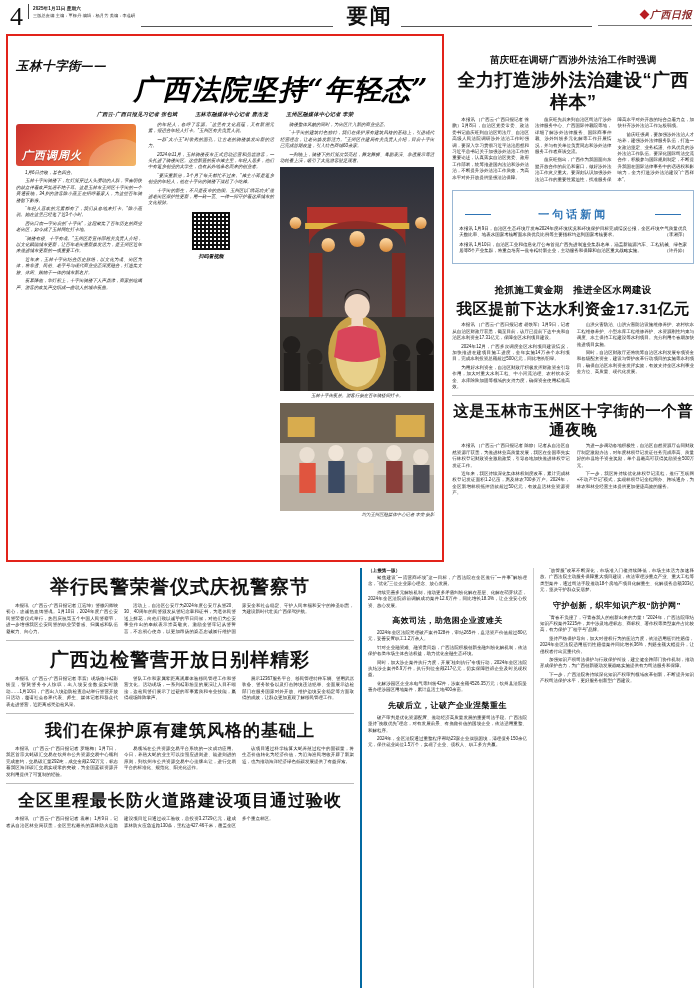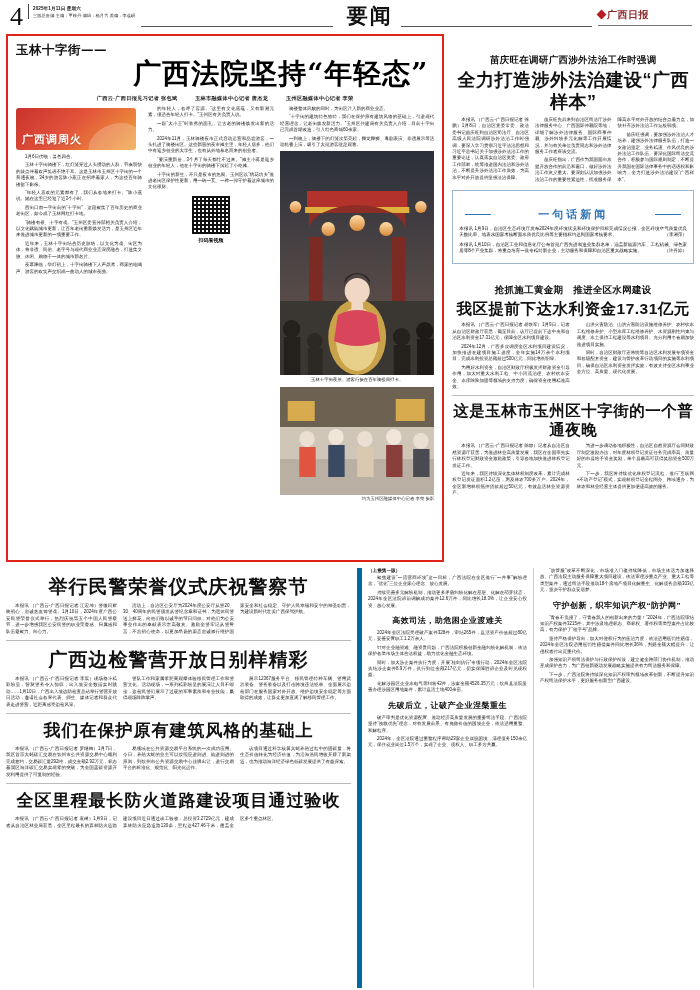--- a/index.html
+++ b/index.html
@@ -24,30 +24,30 @@
   .folio-meta { padding-left:4px; padding-top:1px; border-left:1px solid #444; padding-right:6px; }
   .folio-date { font-size:4.6px; font-weight:bold; line-height:7px; letter-spacing:0.1px; color:#111;
     font-family:"Liberation Sans",sans-serif; }
   .folio-credits { font-size:4.2px; line-height:7px; color:#333; letter-spacing:0.1px;
     font-family:"Liberation Sans",sans-serif; }
   .masthead-rule { flex:1; align-self:flex-end; height:0; border-bottom:1.5px solid #555; margin:0 6px 7px 0; }
   .section-name {
     font-family:"DejaVu Serif",serif; font-weight:bold; font-size:21px; line-height:24px;
     color:#111; letter-spacing:2px; padding:0 8px;
   }
-  .brand { min-width:96px; padding-right:2px; }
+  .brand { text-align:right; min-width:96px; padding-right:2px;font-style:italic; }
   .brand-logo { display:inline-flex; align-items:center; gap:2px; }
   .brand-diamond { width:7px; height:7px; background:#b81c22; transform:rotate(45deg); display:inline-block; }
   .brand-text { font-family:"DejaVu Serif",serif; font-size:10px; font-weight:bold; color:#8d2b2b; letter-spacing:0.5px; }
   .brand-rule { border-bottom:1.5px solid #777; margin-top:3px; width:100%; }
 
   
   .body-grid { display:flex; gap:0; height:528px; }
   .left-feature {
-    width:484px; border:2.5px solid #e2231a; padding:6px 8px 4px 8px; position:relative;
+    width:484px; border:2.5px solid #e2231a; padding:22px 8px 4px 8px; position:relative;font-style:italic;
   }
   .right-col { width:276px; padding-left:8px; }
 
   
   .kicker { font-family:"DejaVu Serif",serif; font-weight:bold; font-size:12.5px; color:#111; letter-spacing:0.5px; }
   .feature-title {
     font-family:"DejaVu Serif",serif; font-weight:bold; font-size:28px; line-height:34px;
     letter-spacing:1px; text-align:right; padding-right:6px; margin-top:-2px; color:#000;
   }
   .byline { font-size:5.2px; text-align:center; letter-spacing:0.3px; color:#222; margin:4px 0 4px 0;
@@ -108,21 +108,21 @@
     content:""; position:absolute; top:50%; width:26px; height:1px; background:#2e74b5; }
   .news-box-title:before { left:6px; } .news-box-title:after { right:6px; }
   .news-item { font-size:4.5px; line-height:6.4px; text-align:justify; margin-bottom:3px;
     font-family:"Liberation Sans",sans-serif; }
   .news-item .sig { float:right; }
 
   .hr-thin { border-top:1px solid #bbb; margin:5px 0; }
 
   
   .lower { display:flex; margin-top:6px; height:420px; }
-  .low-left { width:356px; padding-right:6px; border-right:5px solid #0369a1; }
+  .low-left { width:356px; padding-right:6px; border-right:2px solid #0369a1; }
   .low-mid { width:172px; padding:0 6px; border-right:1px solid #ccc; }
   .low-right { width:160px; padding-left:6px; }
 
   .l-title { text-align:center; font-family:"DejaVu Serif",serif; font-weight:bold;
     font-size:19px; line-height:24px; letter-spacing:1px; margin:6px 0 5px 0; }
   .l-title.s2 { font-size:17px; line-height:21px; }
   .m-sub { text-align:center; font-family:"Liberation Sans",sans-serif; font-weight:bold;
     font-size:8px; letter-spacing:0.5px; margin:6px 0 4px 0; }
   .jump { font-size:4.6px; font-weight:bold; margin-bottom:2px; font-family:"Liberation Sans",sans-serif; }
 </style>

